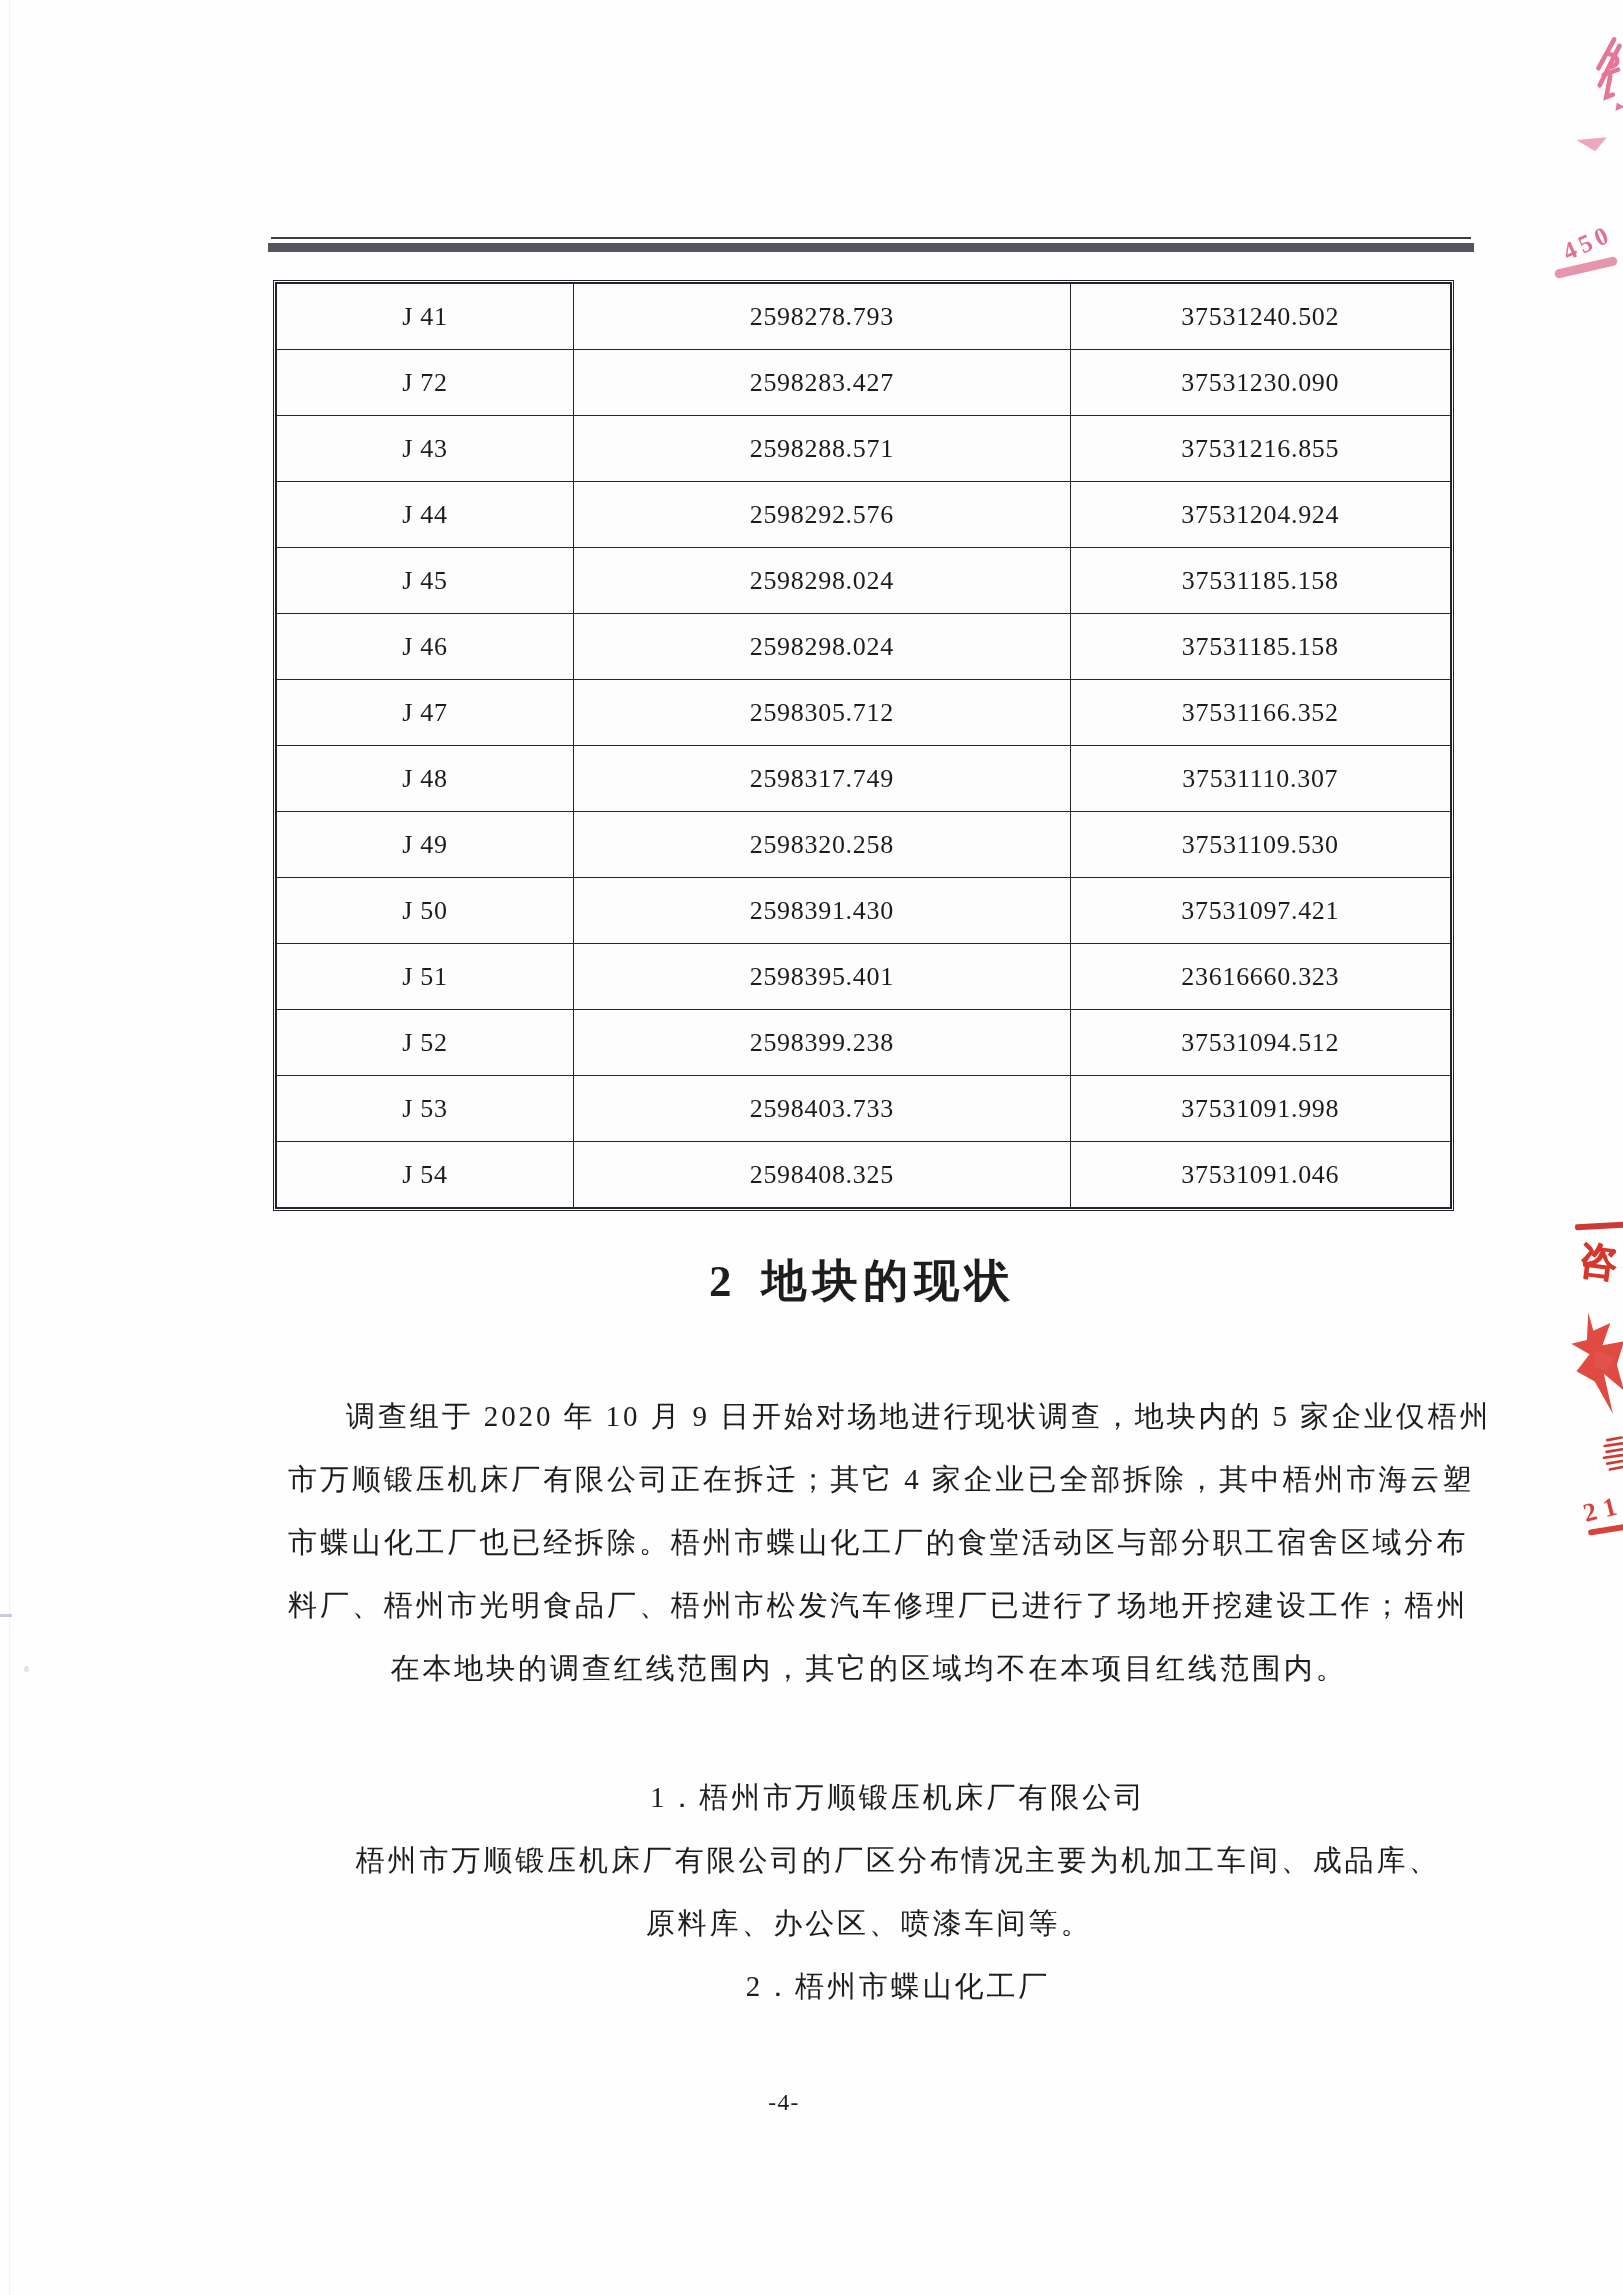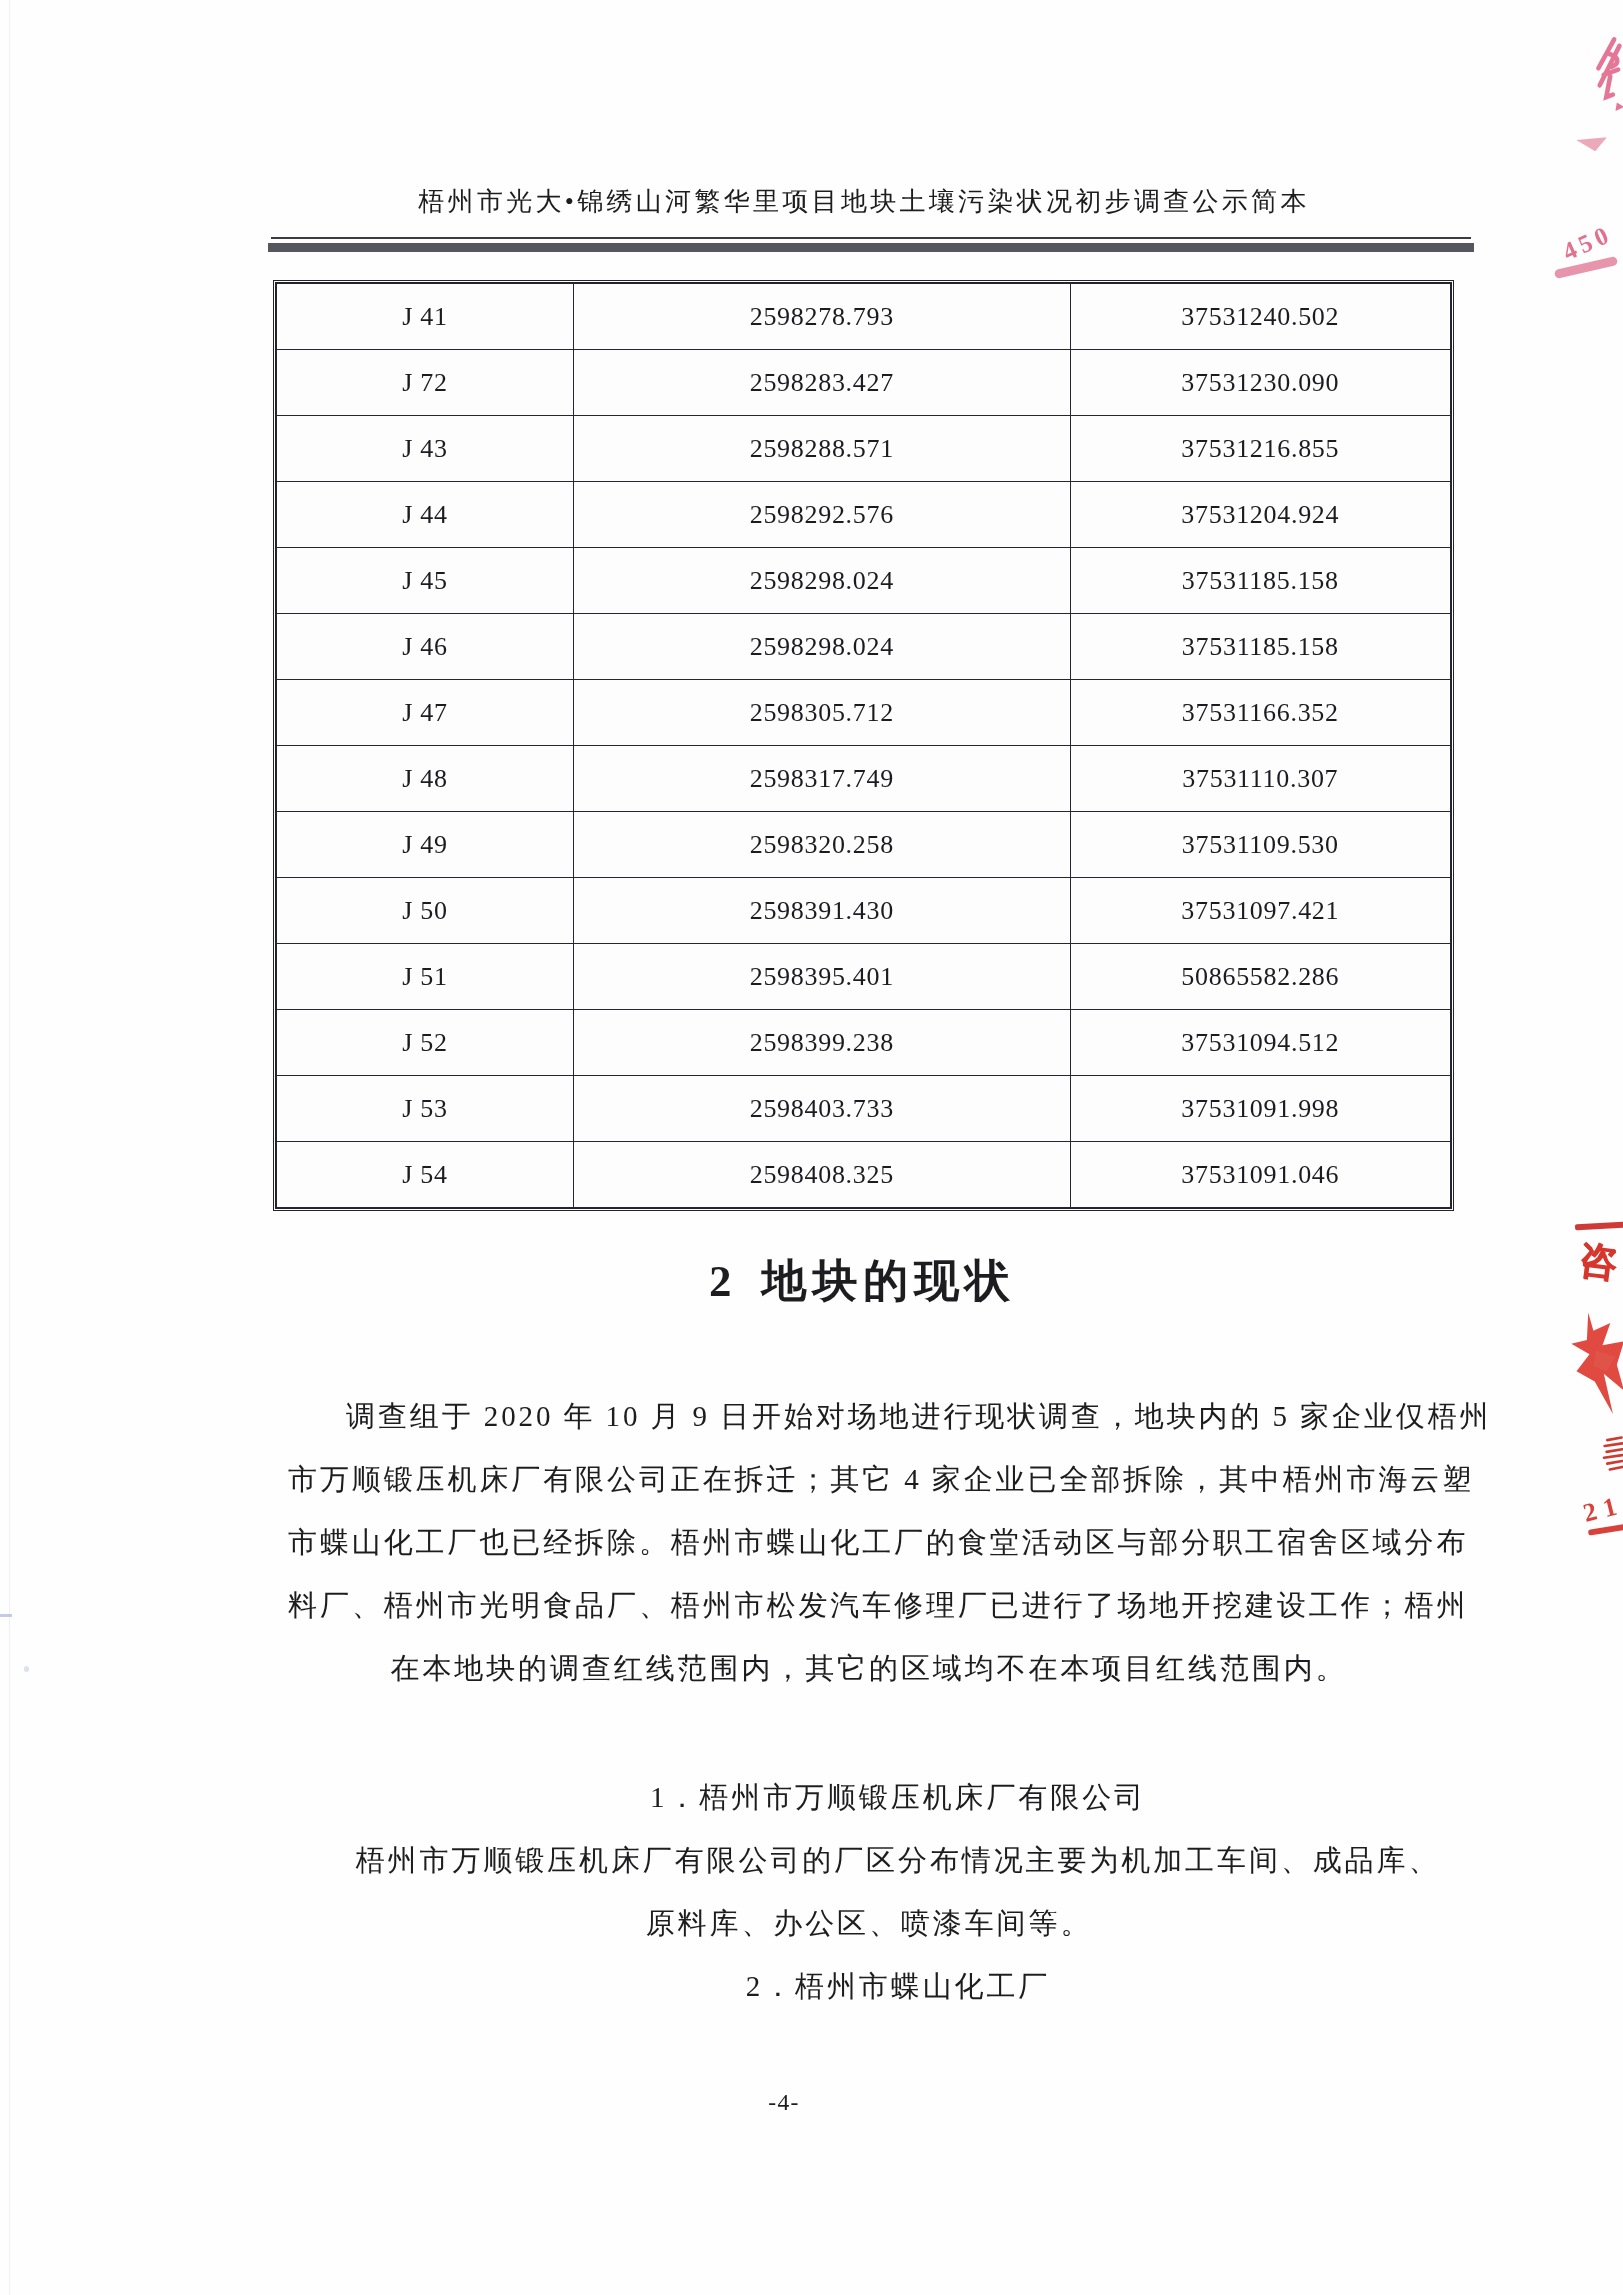--- a/index.html
+++ b/index.html
@@ -93,21 +93,20 @@
   }
   .scan-edge-line { left:9.2px; top:0; width:1.3px; height:100%; background:#edeff6; }
   .blue-tick-1 { left:0;  top:1614px; width:12.4px; height:3.3px; background:#b9c2e4; opacity:.85; }
   .blue-tick-2 { left:23.6px; top:1666px; width:5.9px; height:5.9px; border-radius:50%; background:#cdd5ee; opacity:.7; }
 </style>
 </head>
 <body>
 
 <div class="page">
 
-  <div class="header-title">梧州市光大•锦绣山河繁华里项目地块土壤污染状况初步调查公示简本</div>
   <div class="rule-thin"></div>
   <div class="rule-thick"></div>
 
   <div class="table-wrap">
     <table>
       <colgroup>
           <col class="c1">
           <col class="c2">
           <col class="c3">
         </colgroup>
@@ -158,21 +157,21 @@
             <td>37531109.530</td>
           </tr>
           <tr>
             <td>J 50</td>
             <td>2598391.430</td>
             <td>37531097.421</td>
           </tr>
           <tr>
             <td>J 51</td>
             <td>2598395.401</td>
-            <td>50865582.286</td>
+            <td>23616660.323</td>
           </tr>
           <tr>
             <td>J 52</td>
             <td>2598399.238</td>
             <td>37531094.512</td>
           </tr>
           <tr>
             <td>J 53</td>
             <td>2598403.733</td>
             <td>37531091.998</td>

